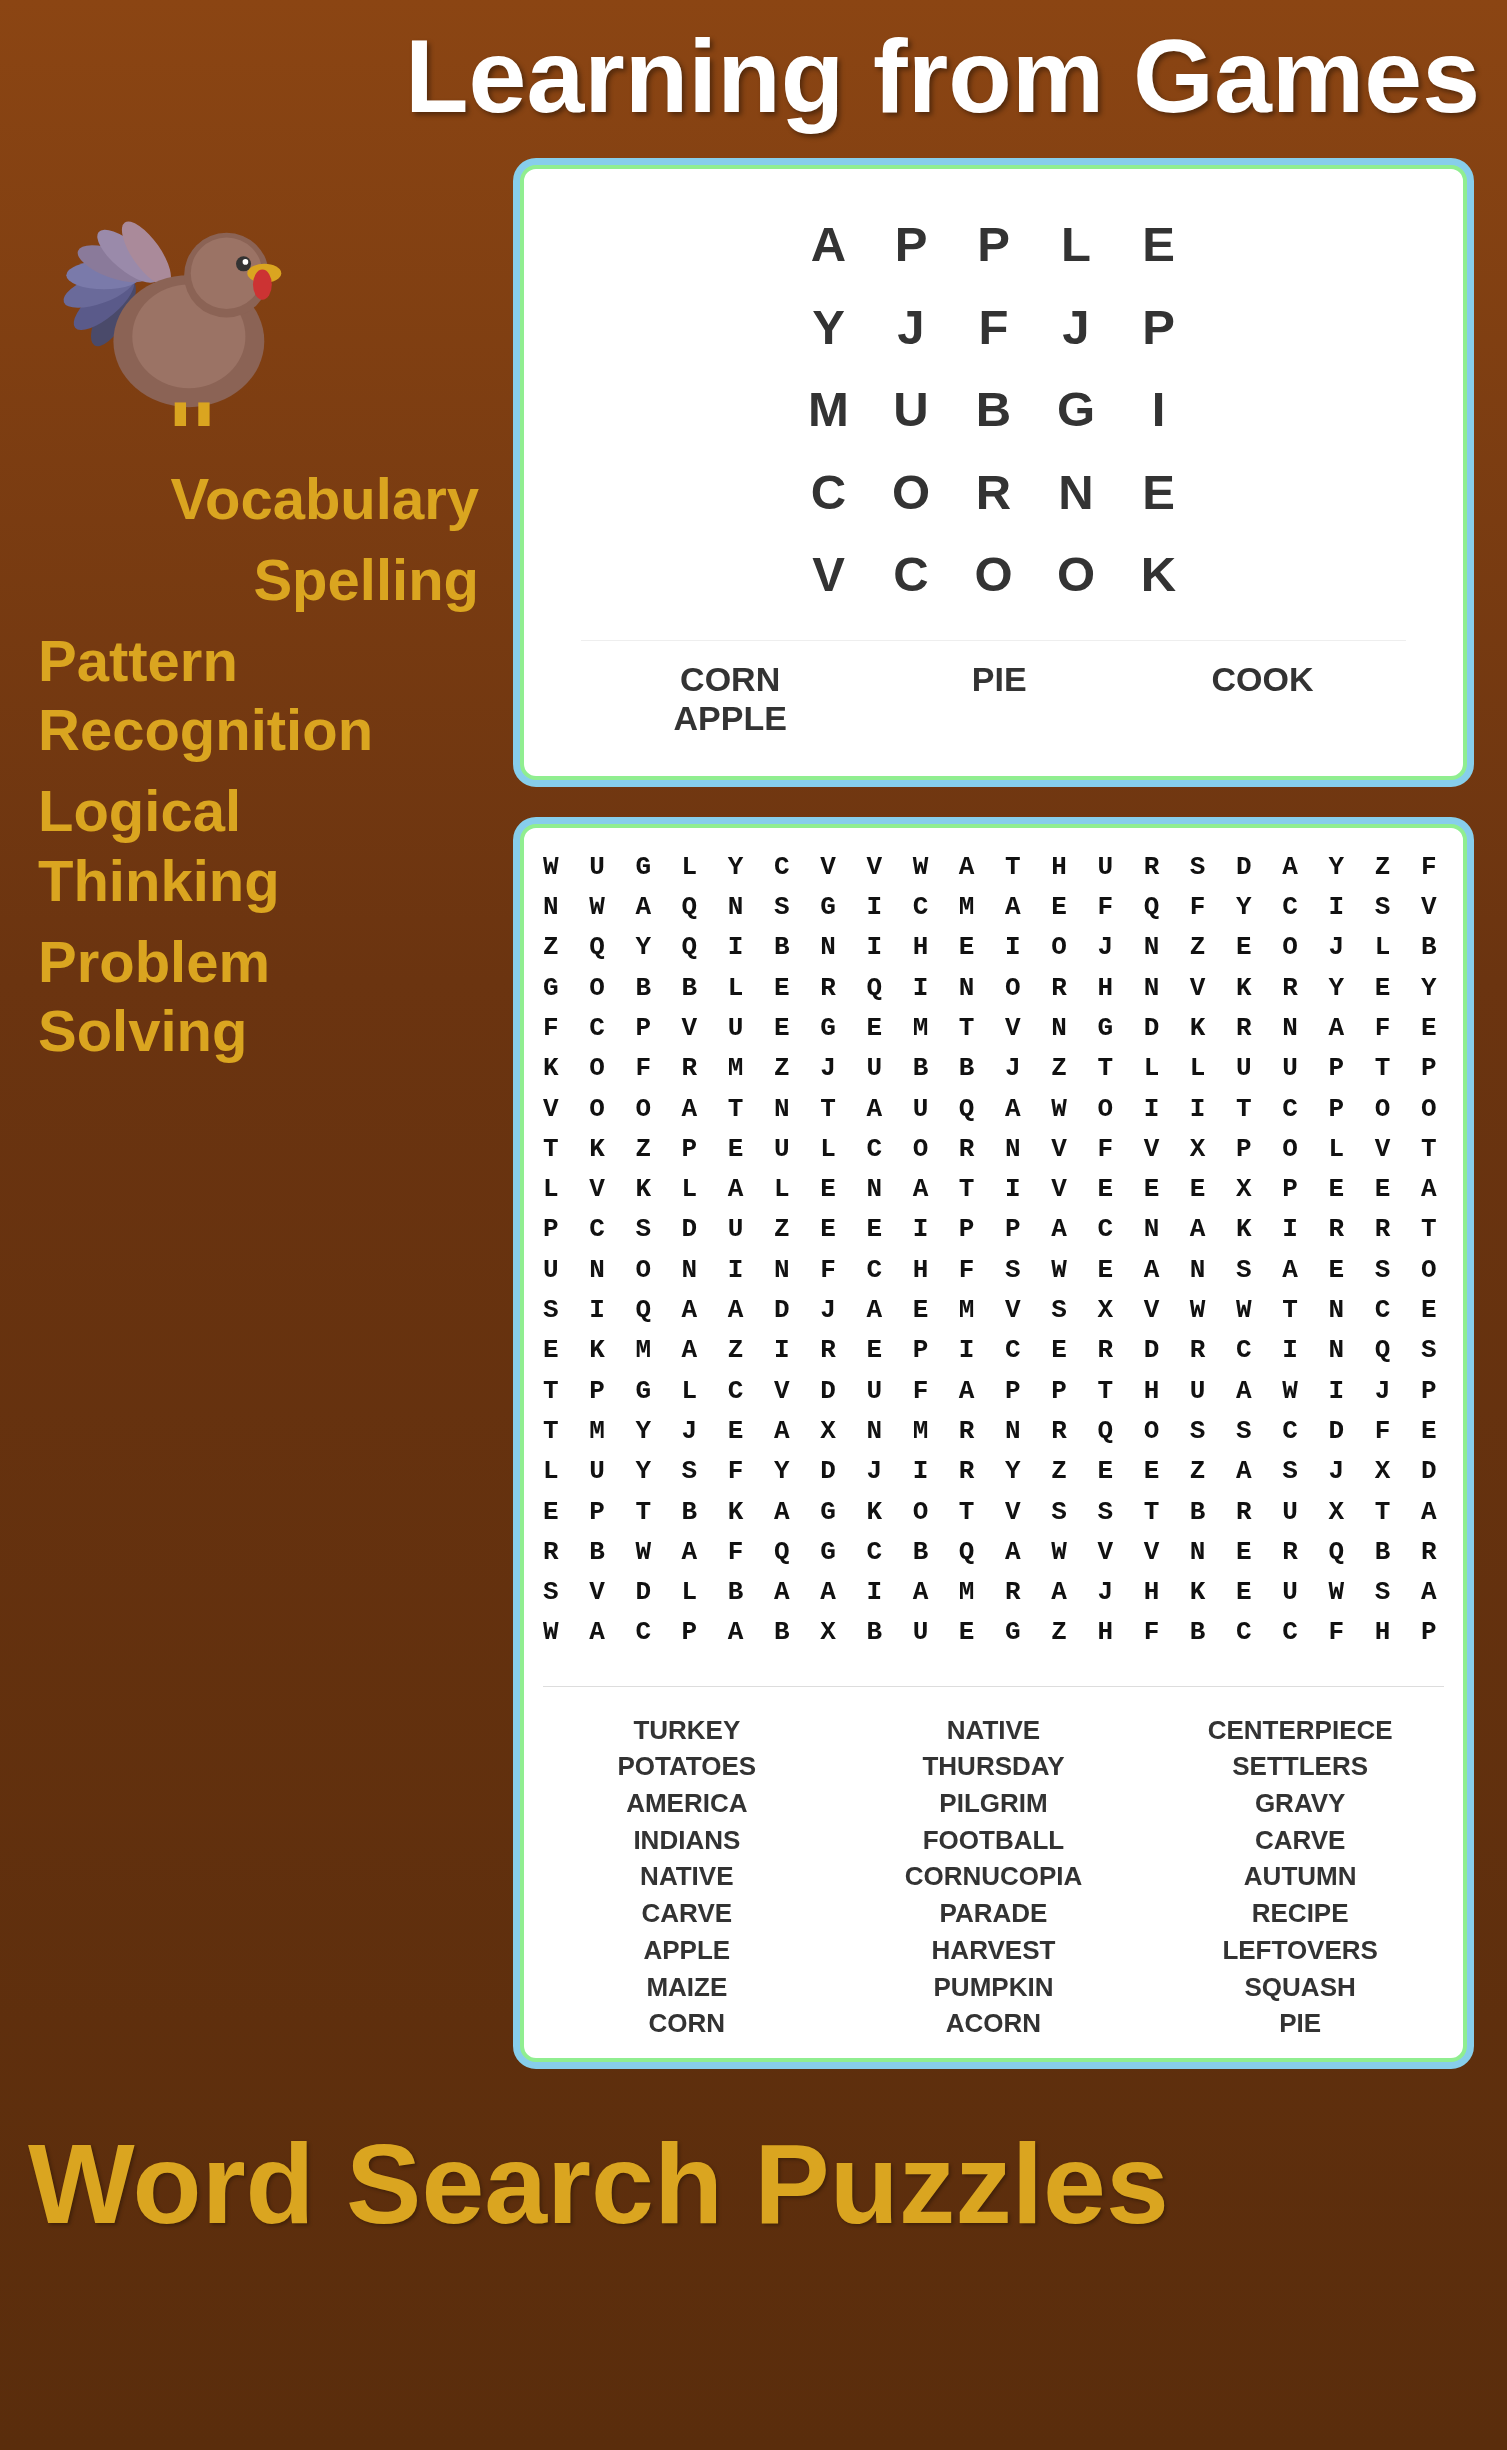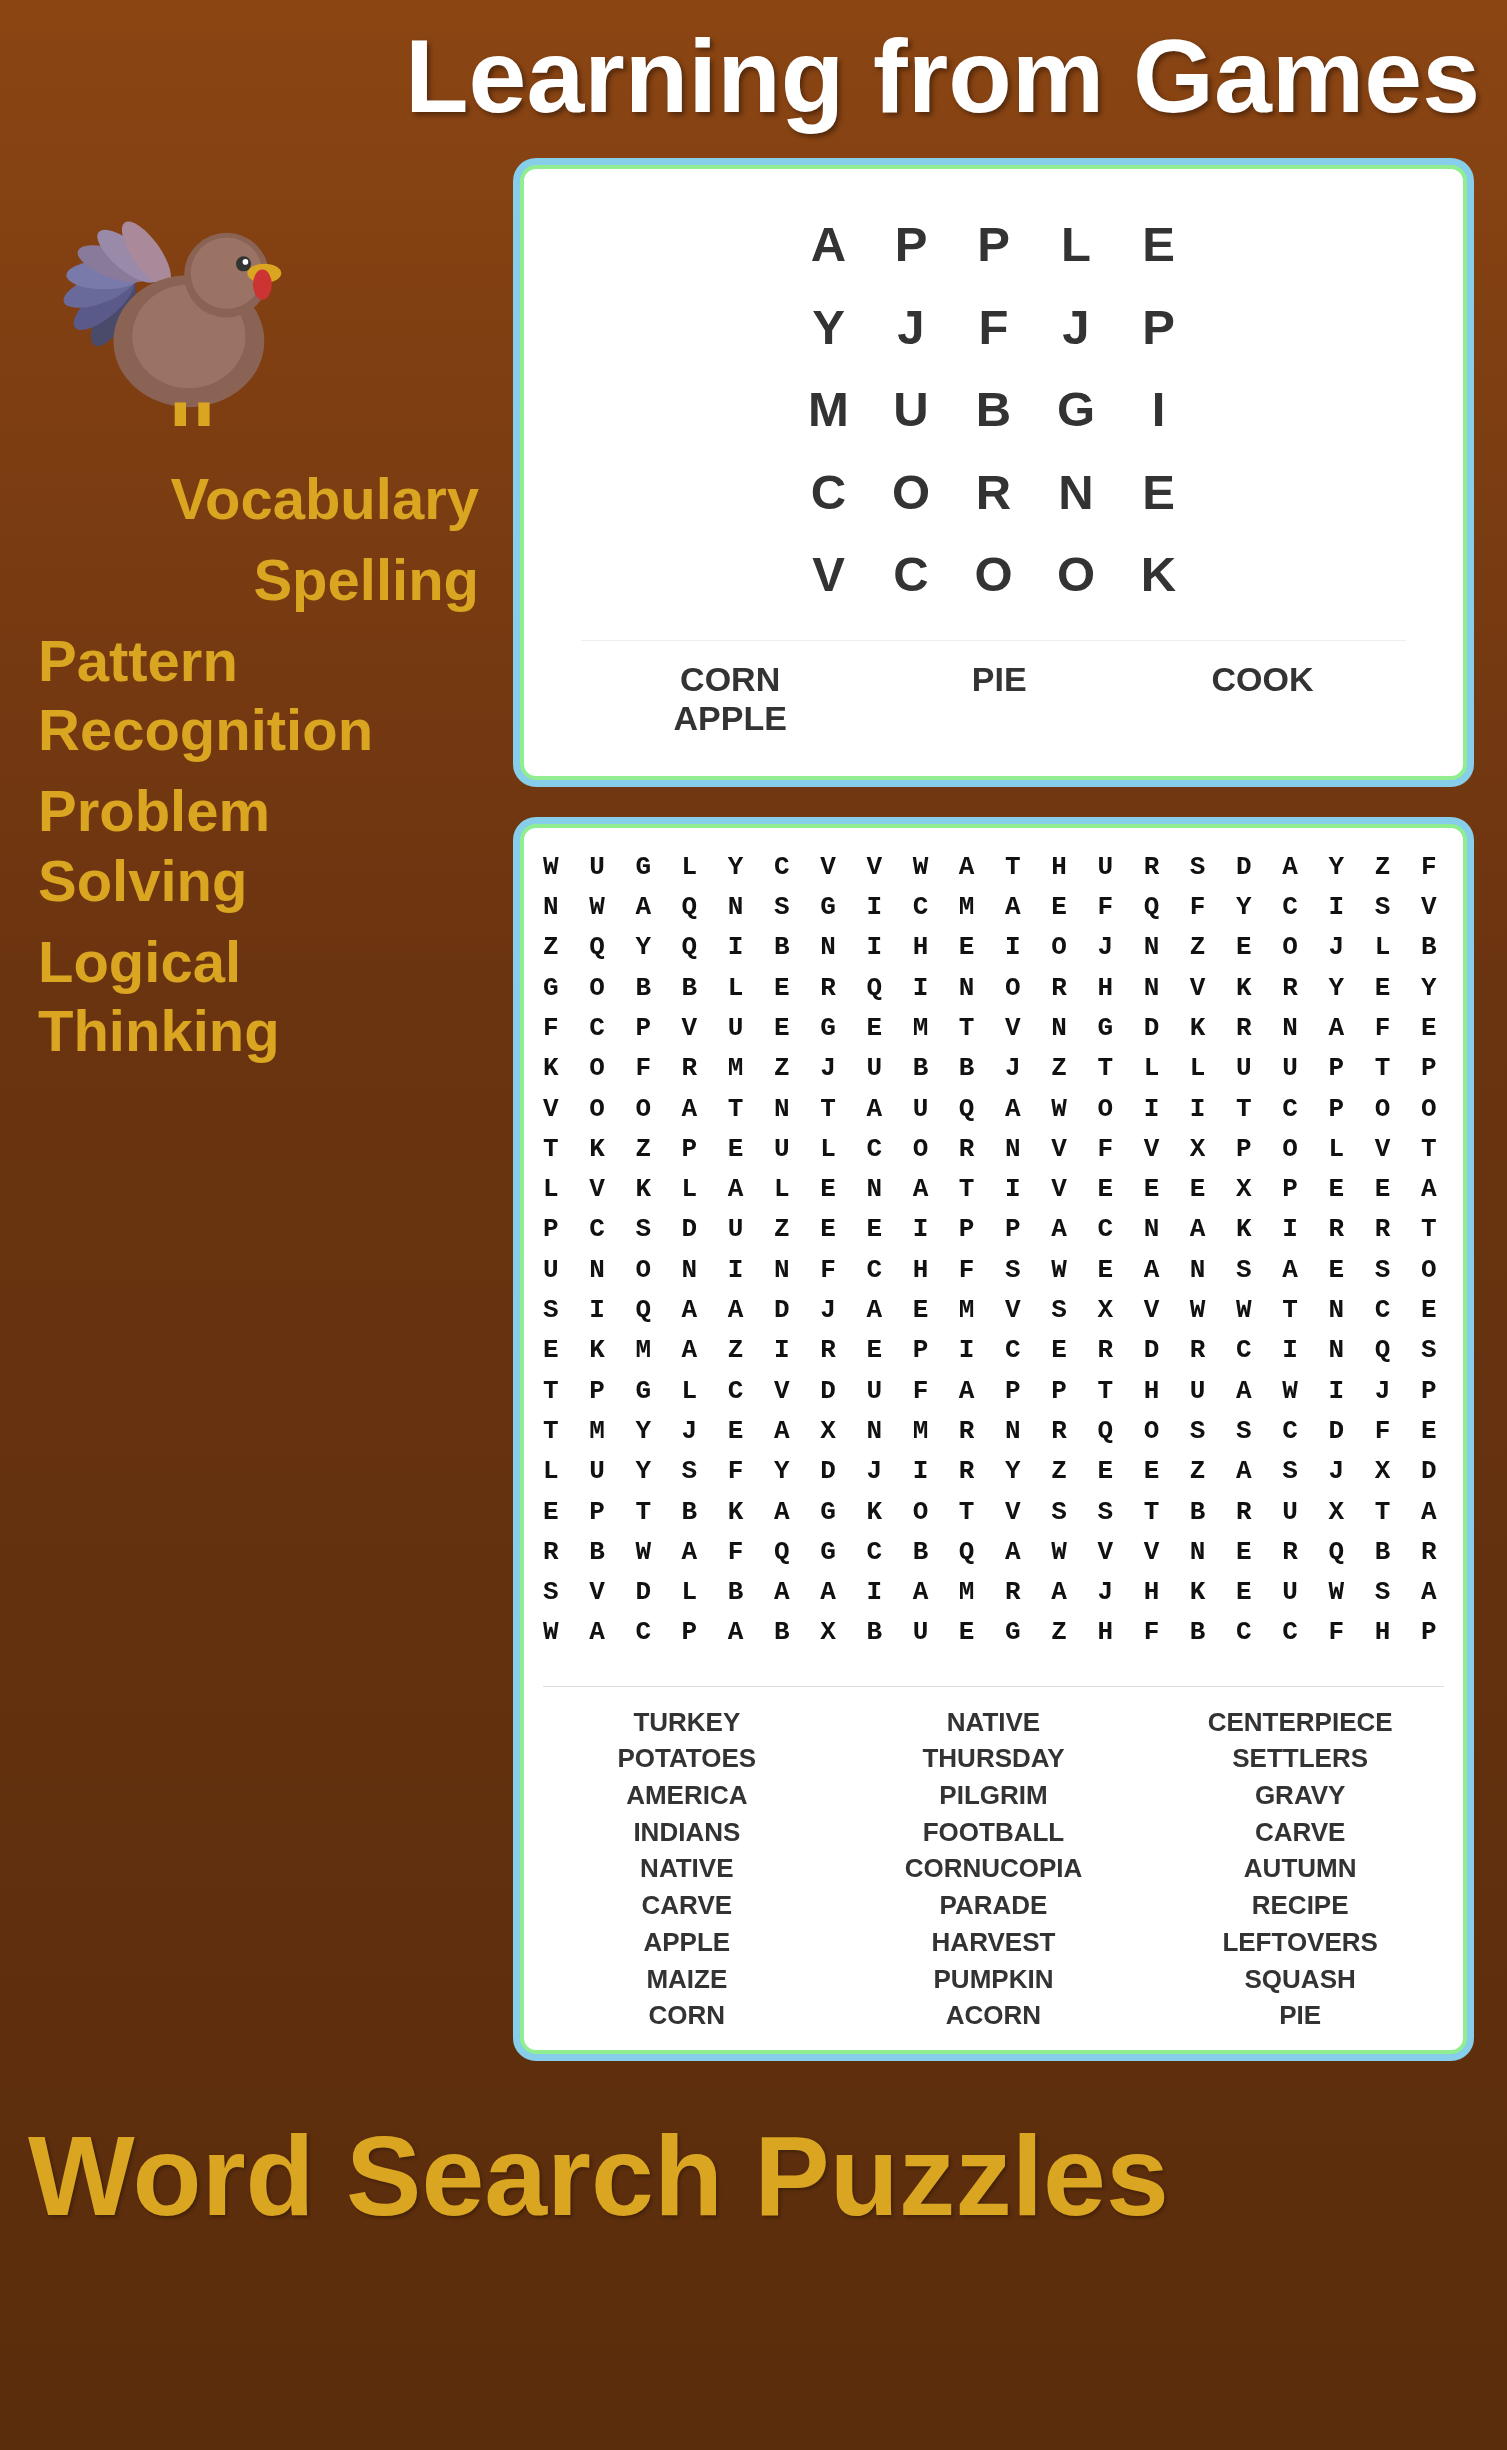--- a/index.html
+++ b/index.html
@@ -127,21 +127,21 @@
       line-height: 1.55;
       margin-bottom: 33px;
       white-space: pre;
     }
 
     .word-list-container {
       display: grid;
       grid-template-columns: repeat(3, 1fr);
       gap: 3.8px 19px;
       border-top: 0.9px solid #ddd;
-      padding-top: 20px;
+      padding-top: 28px;
     }
 
     .word-list-col {
       display: flex;
       flex-direction: column;
       gap: 5.7px;
     }
 
     .word-list-item {
       font-size: 26px;
@@ -208,22 +208,22 @@
         <line x1="182" y1="285" x2="162" y2="295" stroke="#DAA520" stroke-width="5"></line>
         <line x1="182" y1="285" x2="182" y2="298" stroke="#DAA520" stroke-width="5"></line>
         <line x1="182" y1="285" x2="199" y2="295" stroke="#DAA520" stroke-width="5"></line>
       </svg>
     </div>
 
     <div class="skills-list">
       <div class="skill-item">Vocabulary</div>
       <div class="skill-item">Spelling</div>
       <div class="skill-item">Pattern Recognition</div>
+      <div class="skill-item">Logical Thinking</div>
       <div class="skill-item">Problem Solving</div>
-      <div class="skill-item">Logical Thinking</div>
     </div>
   </div>
 
   <div class="right-panel">
 
     <div class="puzzle-box small-puzzle">
       <div class="word-grid-small">
 
         <div class="cell">A</div>
         <div class="cell">P</div>

